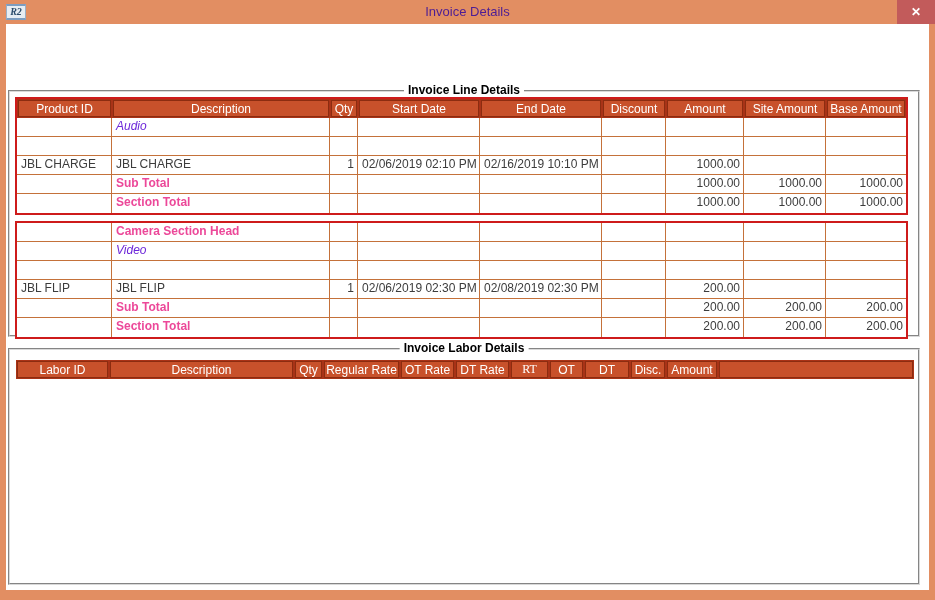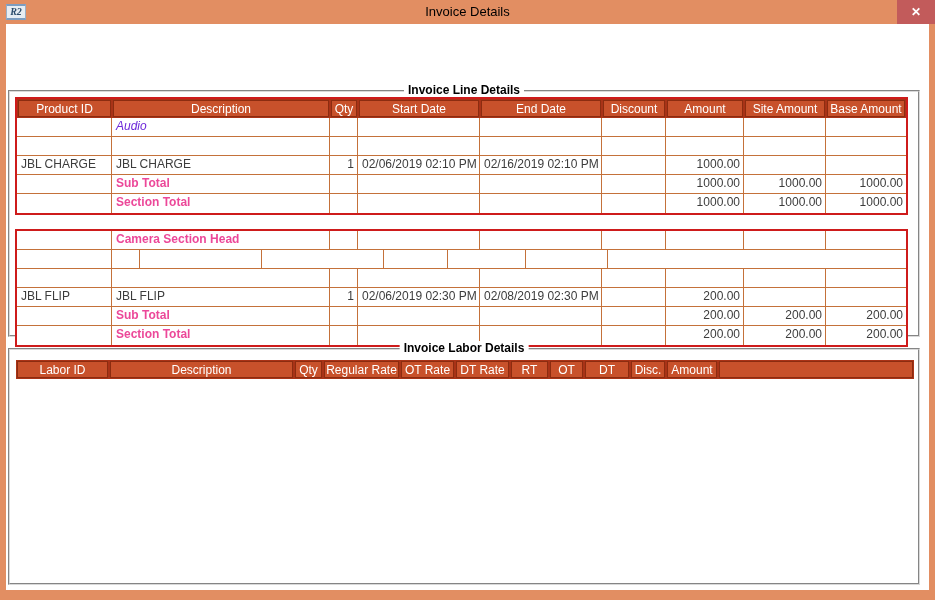--- a/index.html
+++ b/index.html
@@ -11,21 +11,21 @@
     overflow: hidden;
   }
   
   .titlebar {
     position: absolute; left: 0; top: 0; width: 935px; height: 24px;
     background: #E28E62;
   }
   .titlebar-title {
     position: absolute; left: 0; right: 0; top: 0; height: 24px;
     text-align: center; line-height: 24px;
-    font-size: 13px; color: #000000;
+    font-size: 13px; color: #4c1d95;
   }
   .app-icon {
     position: absolute; left: 6px; top: 4px; width: 20px; height: 16px;
     background: #e7edf3;
     border-top: 2px solid #7d9dc0; border-bottom: 2px solid #7d9dc0;
     border-left: 1px solid #9ab0c6; border-right: 1px solid #9ab0c6;
     color: #2a4a6a; font-family: "Liberation Serif", serif;
     font-style: italic; font-size: 10px; font-weight: bold;
     text-align: center; line-height: 12px;
   }
@@ -76,21 +76,21 @@
     background: #ffffff; padding: 0 4px;
     font-size: 12px; font-weight: bold; color: #000000;
     white-space: nowrap;
   }
   
   .line-table { position: absolute; left: 5px; top: 5px; }
   .red-section {
     border: 2px solid #CE1B1B;
     background: #ffffff;
   }
-  .red-section + .red-section { margin-top: 14px; }
+  .red-section + .red-section { margin-top: 6px; }
   .thead-row {
     display: flex; align-items: stretch;
     background: #A93317;
     padding: 1px; gap: 2px;
     height: 19px;
   }
   .thead-cell {
     background: #C8512B;
     border: 1px solid #8C2C10;
     color: #ffffff; font-size: 12px;
@@ -167,21 +167,21 @@
             <div class="tcell al-right" style="width: 64px;"></div>
             <div class="tcell al-right" style="width: 78px;"></div>
             <div class="tcell al-right" style="width: 82px;"></div>
             <div class="tcell al-right" style="width: 80px;"></div>
           </div>
           <div class="trow">
             <div class="tcell" style="width: 95px;">JBL CHARGE</div>
             <div class="tcell" style="width: 218px;">JBL CHARGE</div>
             <div class="tcell al-right" style="width: 28px;">1</div>
             <div class="tcell" style="width: 122px;">02/06/2019 02:10 PM</div>
-            <div class="tcell" style="width: 122px;">02/16/2019 02:10 PM</div>
+            <div class="tcell" style="width: 122px;">02/16/2019 10:10 PM</div>
             <div class="tcell al-right" style="width: 64px;"></div>
             <div class="tcell al-right" style="width: 78px;">1000.00</div>
             <div class="tcell al-right" style="width: 82px;"></div>
             <div class="tcell al-right" style="width: 80px;"></div>
           </div>
           <div class="trow">
             <div class="tcell" style="width: 95px;"></div>
             <div class="tcell st-bold" style="width: 218px;">Sub Total</div>
             <div class="tcell al-right" style="width: 28px;"></div>
             <div class="tcell" style="width: 122px;"></div>
@@ -210,20 +210,21 @@
             <div class="tcell al-right" style="width: 28px;"></div>
             <div class="tcell" style="width: 122px;"></div>
             <div class="tcell" style="width: 122px;"></div>
             <div class="tcell al-right" style="width: 64px;"></div>
             <div class="tcell al-right" style="width: 78px;"></div>
             <div class="tcell al-right" style="width: 82px;"></div>
             <div class="tcell al-right" style="width: 80px;"></div>
           </div>
           <div class="trow">
             <div class="tcell" style="width: 95px;"></div>
+            <div class="tcell st-italic" style="width: 218px;">Video</div>
             <div class="tcell al-right" style="width: 28px;"></div>
             <div class="tcell" style="width: 122px;"></div>
             <div class="tcell" style="width: 122px;"></div>
             <div class="tcell al-right" style="width: 64px;"></div>
             <div class="tcell al-right" style="width: 78px;"></div>
             <div class="tcell al-right" style="width: 82px;"></div>
             <div class="tcell al-right" style="width: 80px;"></div>
           </div>
           <div class="trow">
             <div class="tcell" style="width: 95px;"></div>
@@ -276,21 +277,21 @@
   <div class="groupbox gb-labor">
     <span class="gb-legend">Invoice Labor Details</span>
     <div class="labor-head" id="labor-table">
         <div class="thead-row">
           <div class="thead-cell" style="width: 91px;">Labor ID</div>
           <div class="thead-cell" style="width: 183px;">Description</div>
           <div class="thead-cell" style="width: 27px;">Qty</div>
           <div class="thead-cell" style="width: 75px;">Regular Rate</div>
           <div class="thead-cell" style="width: 53px;">OT Rate</div>
           <div class="thead-cell" style="width: 53px;">DT Rate</div>
-          <div class="thead-cell" style="width: 37px;">RT</div>
+          <div class="thead-cell" style="width: 37px; font-family: Liberation Serif, serif;">RT</div>
           <div class="thead-cell" style="width: 33px;">OT</div>
           <div class="thead-cell" style="width: 44px;">DT</div>
           <div class="thead-cell" style="width: 34px;">Disc.</div>
           <div class="thead-cell" style="width: 50px;">Amount</div>
           <div class="thead-filler"></div>
         </div>
       </div>
   </div>
 
 </div>

